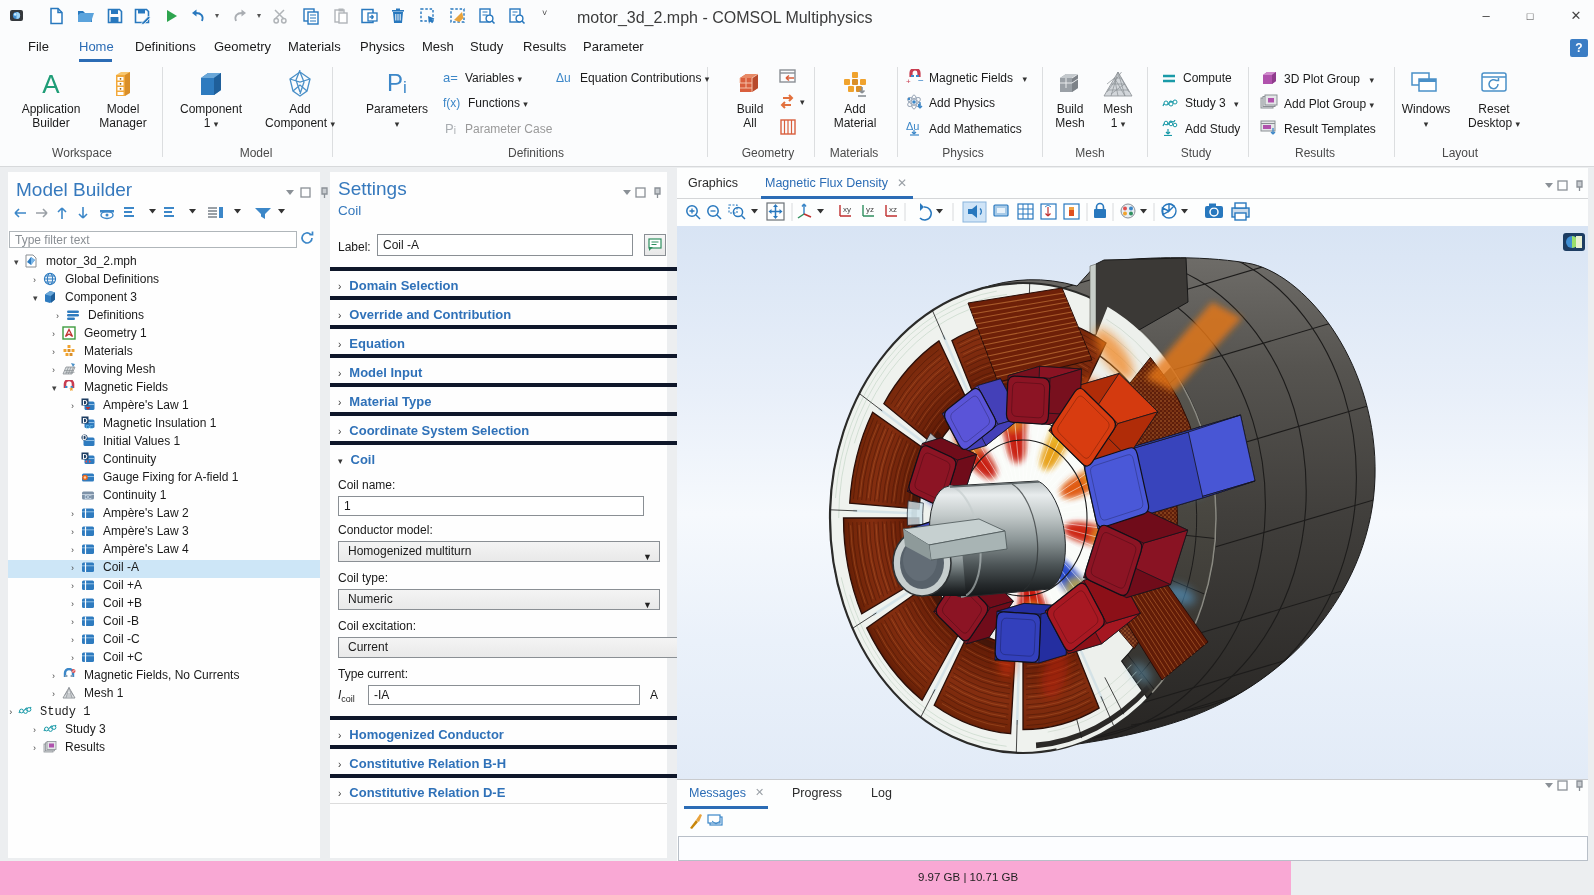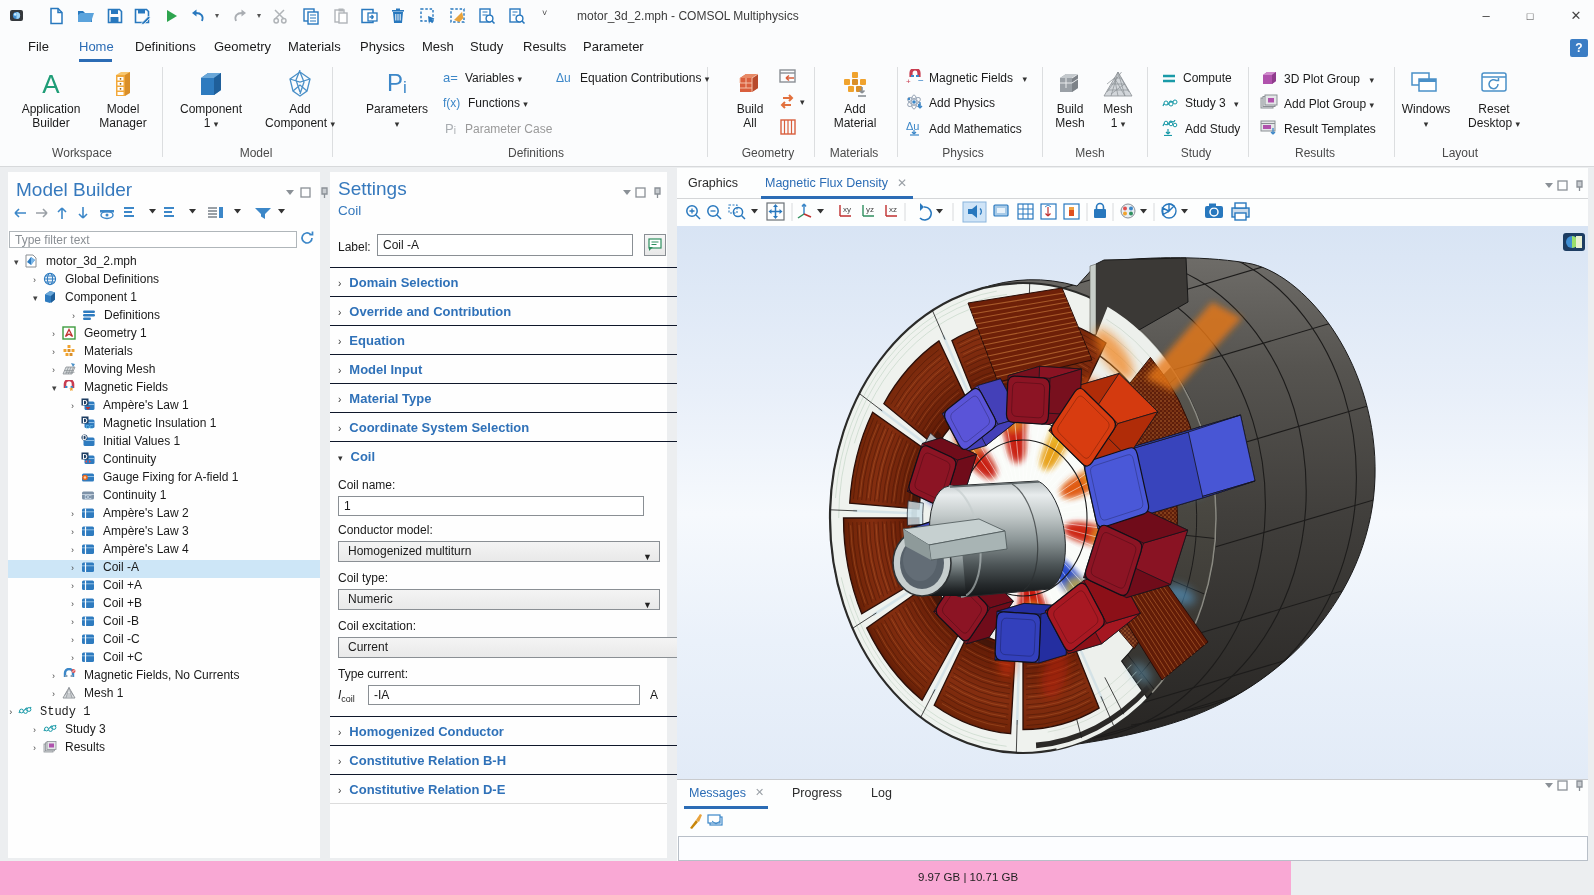--- a/index.html
+++ b/index.html
@@ -3,21 +3,21 @@
 <meta charset="utf-8">
 <style>
 * { margin:0; padding:0; box-sizing:border-box; }
 html,body { width:1594px; height:895px; overflow:hidden; font-family:"Liberation Sans",sans-serif; background:#eceef0; }
 #app { position:absolute; left:0; top:0; width:1594px; height:895px; }
 .abs { position:absolute; }
 
 
 #titlebar { position:absolute; left:0; top:0; width:1594px; height:32px; background:#fbfcfd; }
 #titlebar .ticon { position:absolute; top:7px; width:18px; height:18px; }
-#title-text { position:absolute; left:577px; top:9px; font-size:12px; color:#3c3c3c; }
+#title-text { position:absolute; left:577px; top:9px; font-size:16px; color:#3c3c3c; }
 .winbtn { position:absolute; top:0; width:44px; height:32px; color:#444; font-size:13px; text-align:center; line-height:32px; }
 
 
 #menubar { position:absolute; left:0; top:32px; width:1594px; height:30px; background:#fbfcfd; }
 .menu-item { position:absolute; top:7px; font-size:13px; color:#1b1b1b; }
 .menu-item.active { color:#2b6cb5; }
 #home-underline { position:absolute; left:79px; top:27px; width:33px; height:3px; background:#2b6cb5; }
 #helpbtn { position:absolute; left:1570px; top:7px; width:18px; height:18px; background:#3b7dc4; color:#fff; border-radius:2px; font-size:12px; font-weight:bold; text-align:center; line-height:18px; }
 
 
@@ -35,21 +35,21 @@
 .panel { position:absolute; background:#fefefe; }
 .phead { color:#3679bd; font-size:19px; }
 .picons { position:absolute; top:12px; color:#8a9096; }
 
 
 .trow { position:absolute; height:18px; line-height:14px; font-size:12px; color:#1a1a1a; white-space:nowrap; }
 .trow .tchev { display:inline-block; width:10px; font-size:9px; color:#444; }
 .ticn { display:inline-block; width:14px; height:14px; vertical-align:-3px; margin-right:8px; }
 
 
-.sec { position:absolute; left:0; width:406px; height:29px; border-top:1px solid #0f172a; font-size:13px; font-weight:bold; color:#2f71b8; line-height:29px; }
+.sec { position:absolute; left:0; width:406px; height:29px; border-top:4px solid #0f172a; font-size:13px; font-weight:bold; color:#2f71b8; line-height:29px; }
 .sec .sx { margin-left:8px; margin-right:8px; font-size:10px; color:#333; font-weight:normal; display:inline-block; }
 .slabel { position:absolute; font-size:12px; color:#1a1a1a; }
 .sinput { position:absolute; border:1px solid #8a8f94; background:#fff; font-size:12px; color:#1a1a1a; padding-left:5px; line-height:18px; }
 .sdrop { position:absolute; border:1px solid #8a8f94; background:linear-gradient(#f4f4f4,#e9e9e9); font-size:12px; color:#1a1a1a; padding-left:9px; line-height:19px; }
 .sdrop .da { position:absolute; right:7px; top:0px; font-size:9px; color:#222; }
 
 
 #gtabs { position:absolute; left:677px; top:168px; width:911px; height:31px; background:#fdfefe; border-bottom:1px solid #d4d6d8; }
 #gtoolbar { position:absolute; left:677px; top:199px; width:911px; height:27px; background:#fdfefe; }
 #gcanvas { position:absolute; left:677px; top:226px; width:911px; height:553px; background:linear-gradient(#d8e4f4 0%, #e8eff9 30%, #f6f9fd 52%, #eaf1fa 75%, #e2ebf7 100%); overflow:hidden; }
@@ -416,22 +416,22 @@
           </svg><span>motor_3d_2.mph</span></div>
       <div class="trow" style="top:100px; left:0; width:312px; padding-left:25px;"><span class="tchev">›</span><svg class="ticn" viewBox="0 0 14 14">
             <circle cx="7" cy="7" r="5.6" fill="#eaf3fb" stroke="#2e7bbf" stroke-width="1.1"></circle>
             <ellipse cx="7" cy="7" rx="2.6" ry="5.6" fill="none" stroke="#2e7bbf" stroke-width="1"></ellipse>
             <path d="M1.4 7h11.2M2.2 4h9.6M2.2 10h9.6" stroke="#2e7bbf" stroke-width="1" fill="none"></path>
           </svg><span>Global Definitions</span></div>
       <div class="trow" style="top:118px; left:0; width:312px; padding-left:25px;"><span class="tchev">▾</span><svg class="ticn" viewBox="0 0 14 14">
             <path d="M2 4.5L7 1l5 1.5v7L7 13l-5-1.5z" fill="#2e7bbf"></path>
             <path d="M2 4.5L7 1l5 1.5L8 6z" fill="#6aa7d8"></path>
             <path d="M12 2.5v7L8 13V6z" fill="#1f5f9a"></path>
-          </svg><span>Component 1</span></div>
-      <div class="trow" style="top:136px; left:0; width:312px; padding-left:64px;"><span class="tchev">›</span><svg class="ticn" viewBox="0 0 14 14">
+          </svg><span>Component 3</span></div>
+      <div class="trow" style="top:136px; left:0; width:312px; padding-left:48px;"><span class="tchev">›</span><svg class="ticn" viewBox="0 0 14 14">
             <rect x="1" y="2.5" width="12" height="2.4" rx="1.2" fill="#2e7bbf"></rect>
             <rect x="1" y="6" width="12" height="2.4" rx="1.2" fill="#2e7bbf"></rect>
             <rect x="1" y="9.5" width="8" height="2.4" rx="1.2" fill="#2e7bbf"></rect>
           </svg><span>Definitions</span></div>
       <div class="trow" style="top:154px; left:0; width:312px; padding-left:44px;"><span class="tchev">›</span><svg class="ticn" viewBox="0 0 14 14">
             <rect x="1" y="1" width="12" height="12" fill="#fff" stroke="#3f9c3f" stroke-width="1.4"></rect>
             <path d="M3.5 10.5L7 3.5l3.5 7-3.5-2.5z" fill="none" stroke="#c03030" stroke-width="1.3"></path>
           </svg><span>Geometry 1</span></div>
       <div class="trow" style="top:172px; left:0; width:312px; padding-left:44px;"><span class="tchev">›</span><svg class="ticn" viewBox="0 0 14 14">
             <g fill="#f0a32e">

